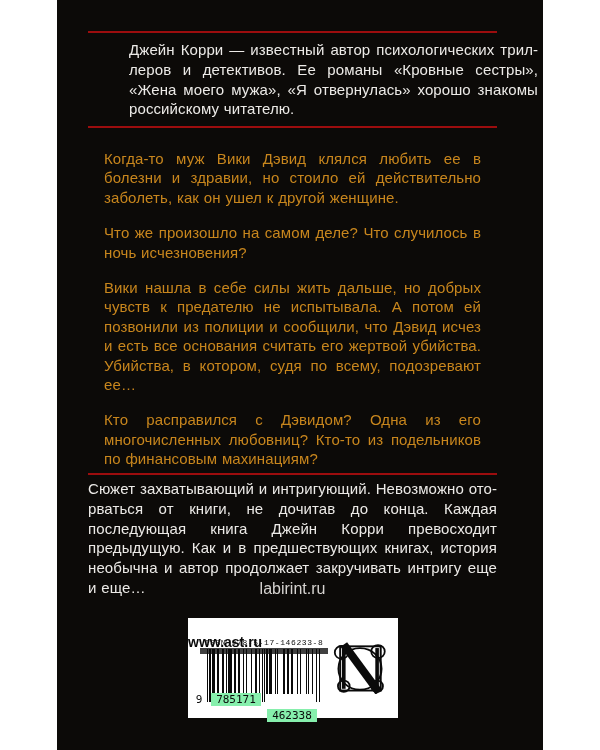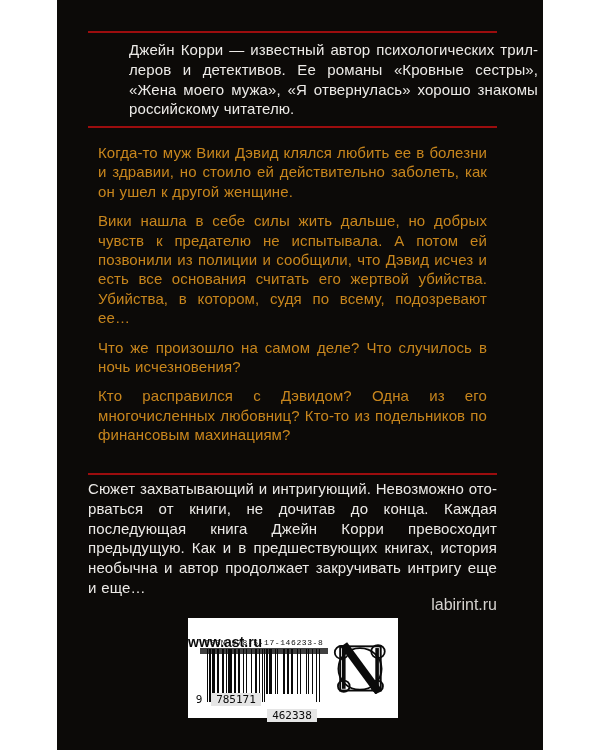--- a/index.html
+++ b/index.html
@@ -32,29 +32,29 @@
   .author-blurb {
     top: 40px;
     color: #eceae7;
     font-size: 15px; line-height: 19.8px; margin-left: 41px;
   }
   .synopsis {
     top: 133px;
     color: var(--synopsis-color, #c8861d);
     font-size: 15px; line-height: 19.4px;
   }
-  .synopsis p { margin: 10px; }
+  .synopsis p { margin: 16px; }
   .review {
     top: 479px;
     color: #eceae7;
     font-size: 15px; line-height: 19.8px;
   }
   .labirint {
-    position: absolute; left: 31px; top: 596px; width: 409px;
-    text-align: right;
+    position: absolute; left: 31px; top: 580px; width: 409px;
+    text-align: center;
     color: #d6d3d0;
     font-size: 16px;
   }
   .pubbox {
     position: absolute; left: 131px; top: 618px;
     width: 210px; height: 100px;
     background: #ffffff;
   }
   .site {
     position: absolute; top: 16px; left: 0; width: 150px;
@@ -78,21 +78,21 @@
   .bars span { display: block; width: 1.2px; }
   .bars span.b { background: #0a0a0a; }
   .bars span.short { height: 45px; }
   .bars span.tall { height: 53px; }
   .bcdigit {
     position: absolute;
     font-family: "DejaVu Sans Mono", monospace;
     font-size: 11px; color: #0a0a0a;
     top: 75px;
     text-align: center;
-    background: #e5e5e5;
+    background: #86efac;
     line-height: 13px;
   }
   .bc-first { left: 5px; width: 12px; background: transparent; }
   .bc-left { left: 23px; width: 50px; }
   .bc-right { left: 79px; width: 50px; margin-top: 16px; }
   .logo {
     position: absolute; left: 145px; top: 24px;
     width: 54px; height: 52px;
   }
 </style>
@@ -103,22 +103,22 @@
   <div class="cover">
 
     <div class="rule rule-top"></div>
 
     <div class="textblock author-blurb">Джейн Корри — известный автор психологических трил­леров и детективов. Ее романы «Кровные сестры», «Жена моего мужа», «Я отвернулась» хорошо знакомы российскому читателю.</div>
 
     <div class="rule rule-mid"></div>
 
     <div class="textblock synopsis">
         <p>Когда-то муж Вики Дэвид клялся любить ее в болезни и здравии, но стоило ей действительно заболеть, как он ушел к другой женщине.</p>
+        <p>Что же произошло на самом деле? Что случилось в ночь исчезновения?</p>
         <p>Вики нашла в себе силы жить дальше, но добрых чувств к предателю не испытывала. А потом ей позвонили из по­лиции и сообщили, что Дэвид исчез и есть все основания считать его жертвой убийства. Убийства, в котором, судя по всему, подозревают ее…</p>
-        <p>Что же произошло на самом деле? Что случилось в ночь исчезновения?</p>
         <p>Кто расправился с Дэвидом? Одна из его многочисленных любовниц? Кто-то из подельников по финансовым махина­циям?</p>
       </div>
 
     <div class="rule rule-bottom"></div>
 
     <div class="textblock review">Сюжет захватывающий и интригующий. Невозможно ото­рваться от книги, не дочитав до конца. Каждая последующая книга Джейн Корри превосходит предыдущую. Как и в пред­шествующих книгах, история необычна и автор продолжает закручивать интригу еще и еще…</div>
 
     <div class="labirint">labirint.ru</div>
 
     <div class="pubbox">

